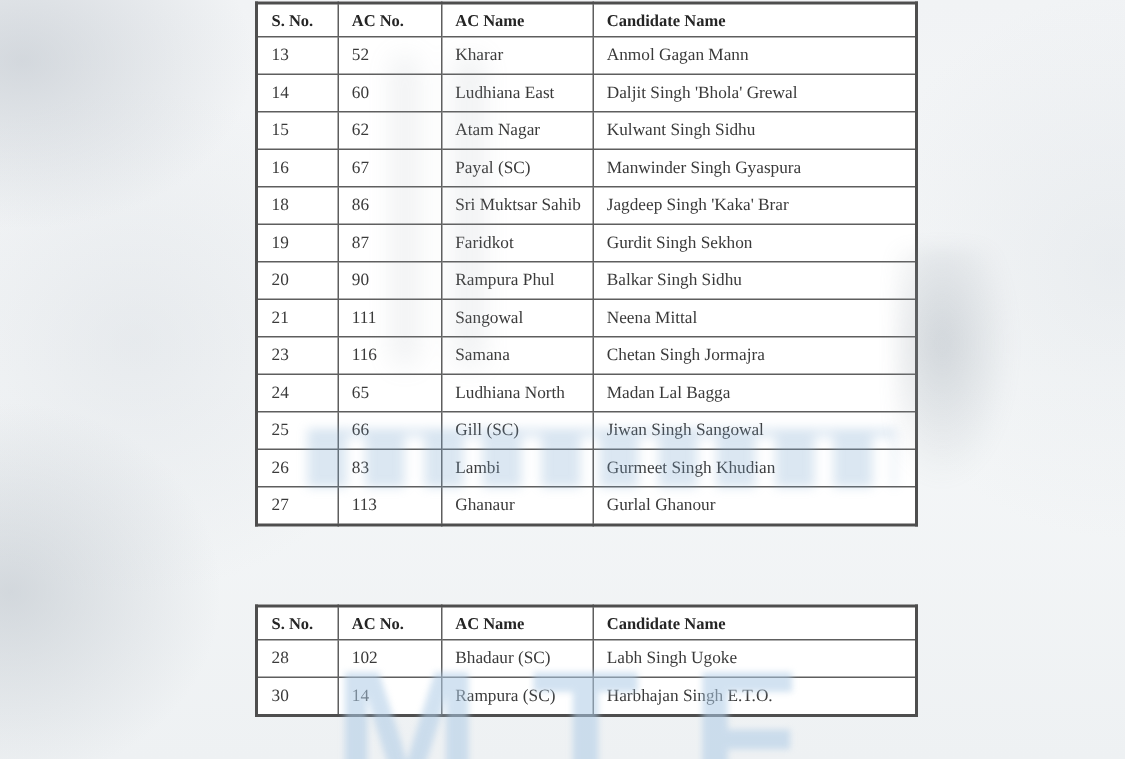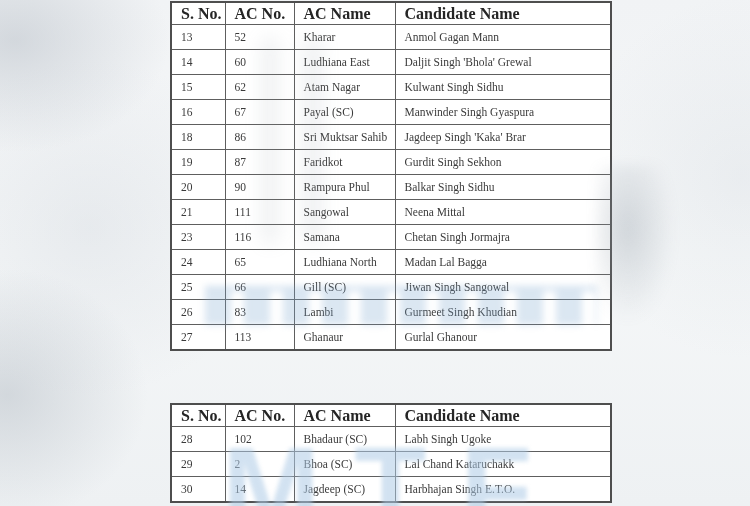--- a/index.html
+++ b/index.html
@@ -36,21 +36,21 @@
     border: 1px solid #5e5e5e;
     padding: 0 0 0 9px;
     text-align: left;
     vertical-align: middle;
     white-space: nowrap;
     overflow: hidden;
     color: #3a3a3a;
   }
   .data-table th {
     height: 21px;
-    font-size: 16px;
+    font-size: 11px;
     font-weight: bold;
     color: #252525;
   }
   .data-table td {
     height: 24px;
     font-size: 11.5px;
   }
   col.c-sno  { width: 54px; }
   col.c-acno { width: 69px; }
   col.c-acname { width: 101px; }
@@ -204,29 +204,23 @@
         </tr>
       </thead>
       <tbody>
         <tr>
           <td>28</td>
           <td>102</td>
           <td>Bhadaur (SC)</td>
           <td>Labh Singh Ugoke</td>
         </tr>
         <tr>
-          <td>29</td>
-          <td>2</td>
-          <td>Bhoa (SC)</td>
-          <td>Lal Chand Kataruchakk</td>
-        </tr>
-        <tr>
           <td>30</td>
           <td>14</td>
-          <td>Jagdeep (SC)</td>
+          <td>Rampura (SC)</td>
           <td>Harbhajan Singh E.T.O.</td>
         </tr>
       </tbody>
     </table>
 
   <div class="wm wm-top-glyph"></div>
   <div class="wm wm-right-blob"></div>
   <div class="wm wm-band"></div>
   <div class="wm wm-bottom-text">MTF</div>
 

